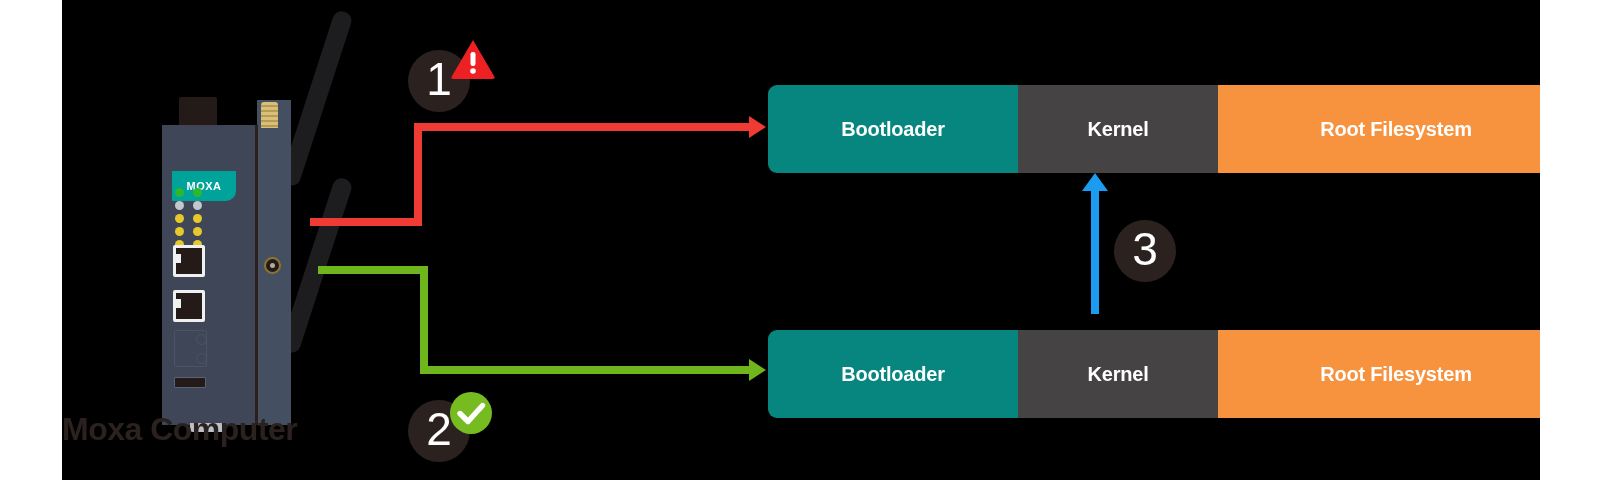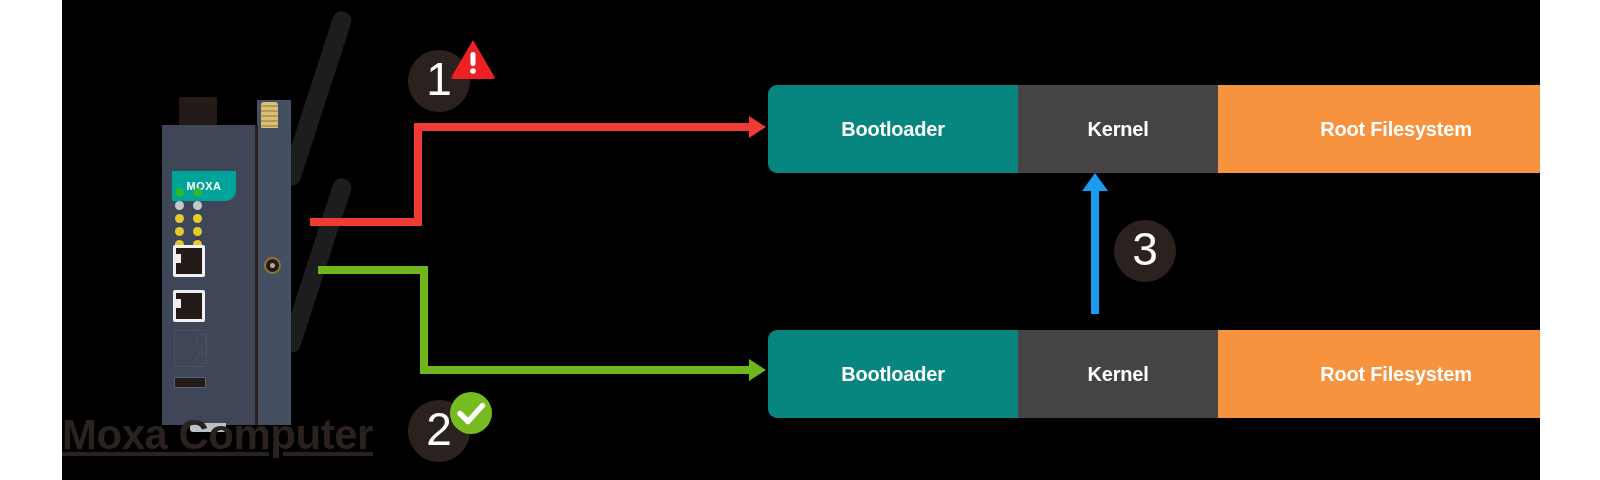--- a/index.html
+++ b/index.html
@@ -210,25 +210,24 @@
     height: 182px;
     transform: rotate(18deg);
     transform-origin: 50% 100%;
   }
 
   .device-caption {
     position: absolute;
     left: 0px;
     top: 411px;
     color: #2b2220;
-    font-size: 42px;
+    font-size: 32px;
     font-weight: bold;
     letter-spacing: -0.5px;
     white-space: nowrap;
-    text-decoration: underline;
   }
 
   
   .bar {
     position: absolute;
     display: flex;
     height: 88px;
     border-radius: 9px;
     overflow: hidden;
   }

